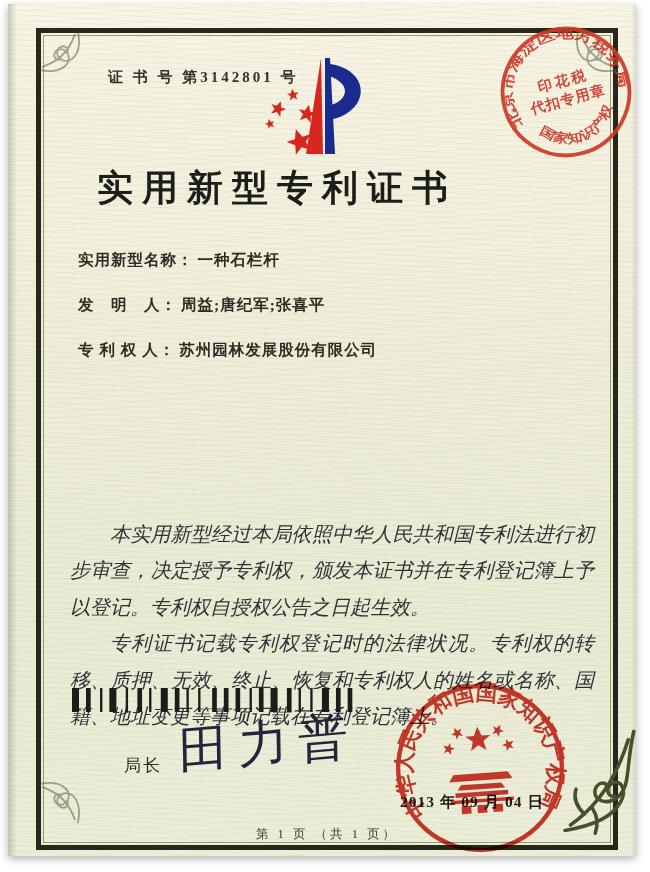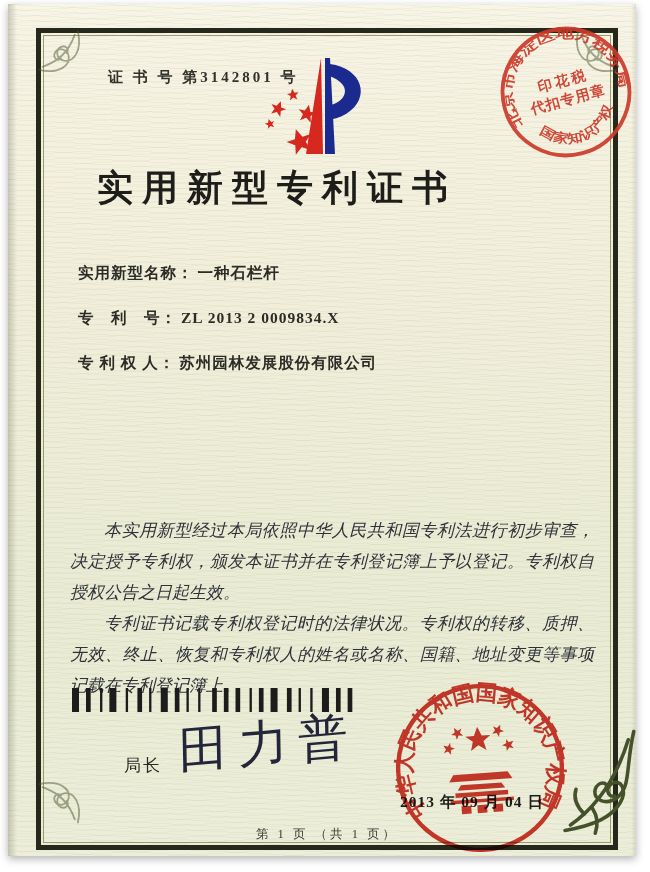--- a/index.html
+++ b/index.html
@@ -20,24 +20,24 @@
     border:5px solid #26281b;}
   .frame::after{content:"";position:absolute;inset:2px;border:1px solid #9a9c6a;}
   .flourish{position:absolute;width:46px;height:46px;opacity:.5;}
   .flourish.br{width:84px;height:110px;opacity:1;}
   .cert-no{position:absolute;left:66px;top:64px;font-size:15px;letter-spacing:3px;color:#32322c;font-weight:600;margin-left:34px;}
   .logo{position:absolute;left:254px;top:48px;width:124px;height:110px;}
   .stamp{position:absolute;left:486px;top:16px;width:144px;height:144px;transform:rotate(-15deg);opacity:.92;}
   .title{position:absolute;left:28px;top:160px;width:482px;text-align:center;
     font-size:36px;font-weight:bold;letter-spacing:9px;color:#1d1d1a;}
   .fields{position:absolute;left:70px;top:246px;display:flex;flex-direction:column;gap:24px;
-    font-size:15.5px;color:#2c2c26;font-weight:600;margin-top:13px;}
+    font-size:15.5px;color:#2c2c26;font-weight:600;}
   .field-row{white-space:nowrap;letter-spacing:1px;}
   .flabel{margin-right:4px;}
-  .legal{position:absolute;left:62px;top:512px;width:524px;font-size:17px;line-height:1.82;
+  .legal{position:absolute;left:62px;top:512px;width:524px;font-size:20px;line-height:1.82;
     color:#2f3138;font-style:italic;text-align:justify;}
   .legal p{margin:0;text-indent:2em;}
   .barcode-wrap{position:absolute;left:64px;top:684px;width:292px;height:24px;}
   .director{position:absolute;left:116px;top:750px;font-size:17px;color:#2a2a24;letter-spacing:2px;}
   .signature{position:absolute;left:170px;top:706px;font-size:50px;color:#23263a;
     transform:rotate(-5deg) skewX(-4deg);letter-spacing:10px;font-weight:500;white-space:nowrap;}
   .seal-date{position:absolute;left:392px;top:788px;font-size:15.5px;font-weight:bold;
     color:#1c1c18;letter-spacing:1px;z-index:2;}
   .seal{position:absolute;left:384px;top:676px;width:176px;height:176px;z-index:3;
     mix-blend-mode:multiply;opacity:.92;transform:rotate(-4deg);}
@@ -114,21 +114,21 @@
       <text x="128" y="82" font-size="9" fill="#cc3a2a">★</text>
     </svg>
 
     <div class="title">实用新型专利证书</div>
 
     <div class="fields">
       <div class="field-row">
         <span class="flabel">实用新型名称：</span><span class="fvalue">一种石栏杆</span>
       </div>
       <div class="field-row">
-        <span class="flabel">专　利　号：</span><span class="fvalue">ZL 2013 2 0009834.X</span>
+        <span class="flabel">发　明　人：</span><span class="fvalue">周益;唐纪军;张喜平</span>
       </div>
       <div class="field-row">
         <span class="flabel">专 利 权 人：</span><span class="fvalue">苏州园林发展股份有限公司</span>
       </div>
     </div>
 
     <div class="legal">
       <p>本实用新型经过本局依照中华人民共和国专利法进行初步审查，决定授予专利权，颁发本证书并在专利登记簿上予以登记。专利权自授权公告之日起生效。</p>
       <p>专利证书记载专利权登记时的法律状况。专利权的转移、质押、无效、终止、恢复和专利权人的姓名或名称、国籍、地址变更等事项记载在专利登记簿上。</p>
     </div>

